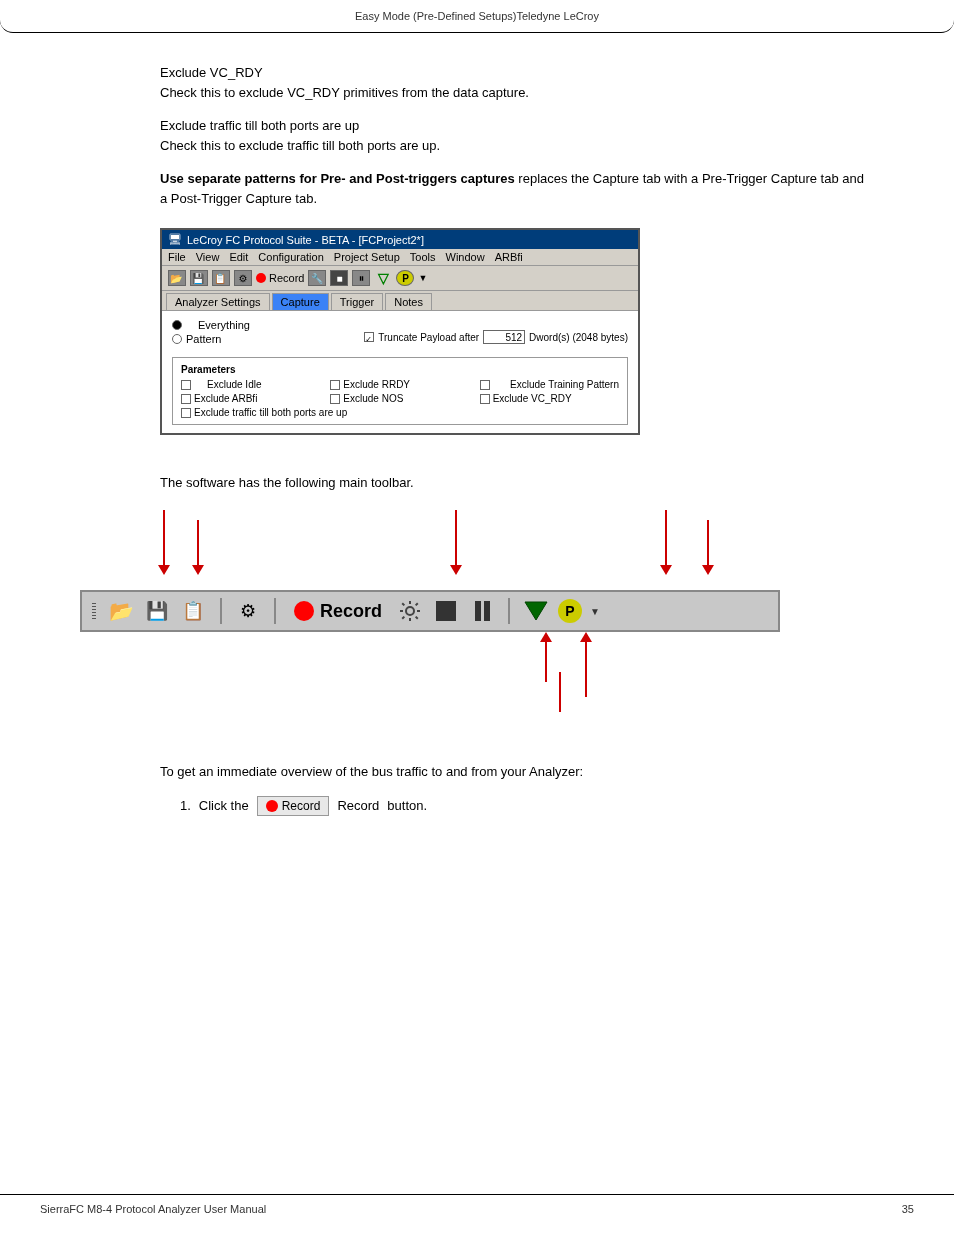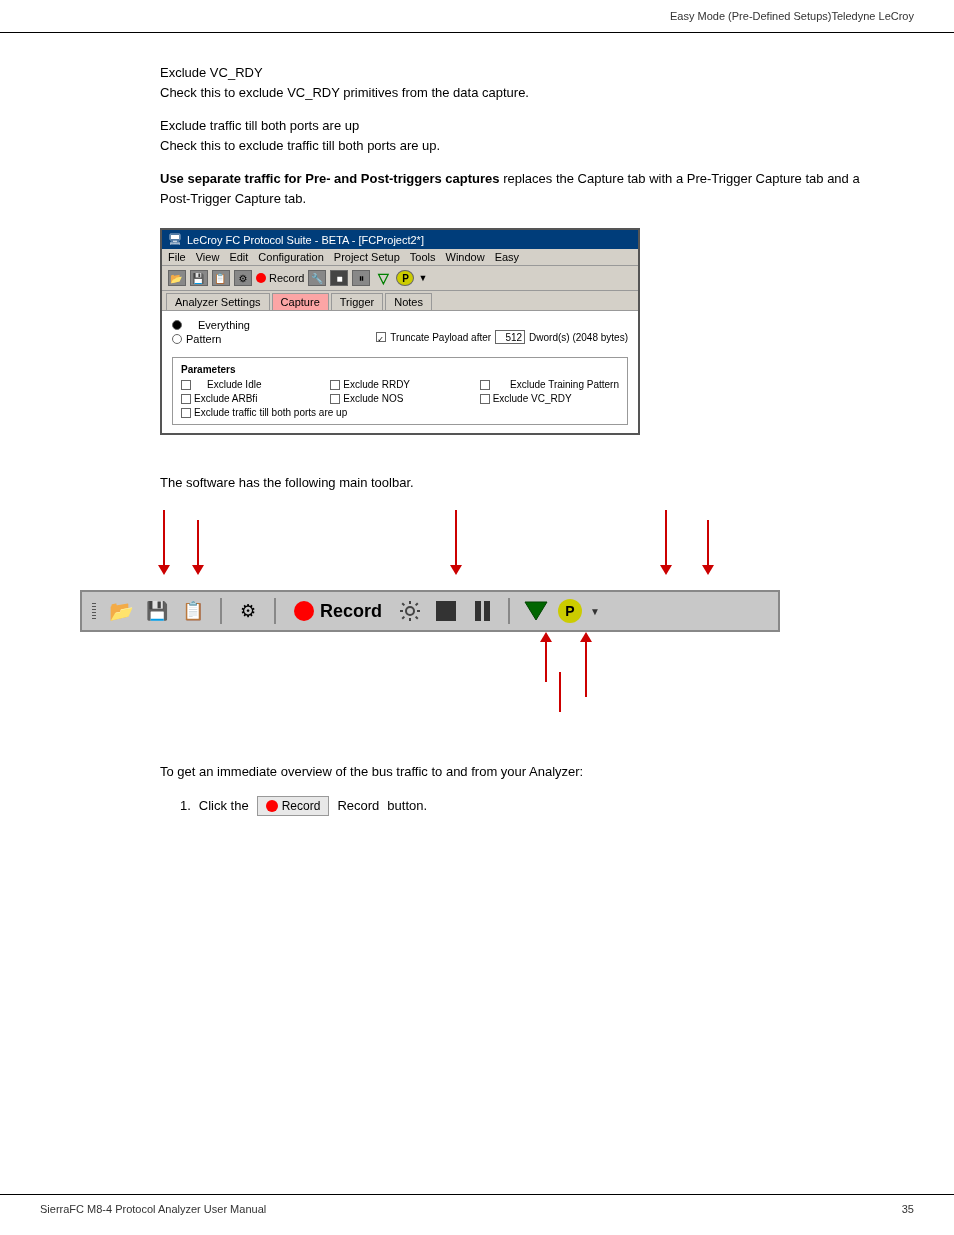--- a/index.html
+++ b/index.html
@@ -9,25 +9,26 @@
       background: #fff;
       color: #000;
       width: 954px;
       min-height: 1235px;
       position: relative;
     }
 
     
     .page-header {
       display: flex;
-      justify-content: flex-end;
+      justify-content: center;
       padding: 10px 40px;
       border-bottom: 1px solid #000;
       font-size: 11px;
       color: #333;
+      border-radius: 13px;
     }
 
     
     .main-content {
       padding: 30px 80px 60px 160px;
     }
 
     
     .text-block {
       margin-bottom: 14px;
@@ -105,21 +106,21 @@
       display: flex;
       border-bottom: 1px solid #999;
       font-size: 11px;
       padding: 2px 4px 0 4px;
     }
 
     .screenshot-tab {
       padding: 2px 8px;
       border: 1px solid #999;
       border-bottom: none;
-      background: #fca5a5;
+      background: #3b82f6;
       margin-right: 2px;
     }
 
     .screenshot-tab.inactive {
       background: #d4d0c8;
     }
 
     .screenshot-body {
       background: #fff;
       padding: 8px 10px;
@@ -380,21 +381,21 @@
     .truncate-row {
       display: flex;
       align-items: center;
       gap: 4px;
       font-size: 10px;
       margin-top: 4px;
     }
 
     .truncate-input {
       border: 1px solid #666;
-      width: 30px;
+      width: 42px;
       height: 14px;
       font-size: 10px;
       text-align: right;
       padding: 0 2px;
     }
   </style>
 </head>
 <body>
 
 <div class="page-header">
@@ -408,39 +409,39 @@
     <div>Exclude VC_RDY</div>
     <div>Check this to exclude VC_RDY primitives from the data capture.</div>
   </div>
 
   <div class="text-block">
     <div>Exclude traffic till both ports are up</div>
     <div>Check this to exclude traffic till both ports are up.</div>
   </div>
 
   <div class="text-block">
-    <span class="bold-text">Use separate traffic for Pre- and Post-triggers captures</span><span> replaces the Capture tab with a Pre-Trigger Capture tab and a Post-Trigger Capture tab.</span>
+    <span class="bold-text">Use separate patterns for Pre- and Post-triggers captures</span><span> replaces the Capture tab with a Pre-Trigger Capture tab and a Post-Trigger Capture tab.</span>
   </div>
 
   <div class="screenshot-box">
 
     <div class="screenshot-title-bar">
       <span>🖥</span>
       <span>LeCroy FC Protocol Suite - BETA - [FCProject2*]</span>
     </div>
 
     <div class="screenshot-menu-bar">
       <span>File</span>
       <span>View</span>
       <span>Edit</span>
       <span>Configuration</span>
       <span>Project Setup</span>
       <span>Tools</span>
       <span>Window</span>
-      <span>Easy</span>
+      <span>ARBfi</span>
     </div>
 
     <div class="screenshot-toolbar">
       <div class="toolbar-icon">📂</div>
       <div class="toolbar-icon">💾</div>
       <div class="toolbar-icon">📋</div>
       <div class="toolbar-icon">⚙</div>
       <div class="record-btn-small">
         <div class="record-dot-red"></div>
         <span>Record</span>

